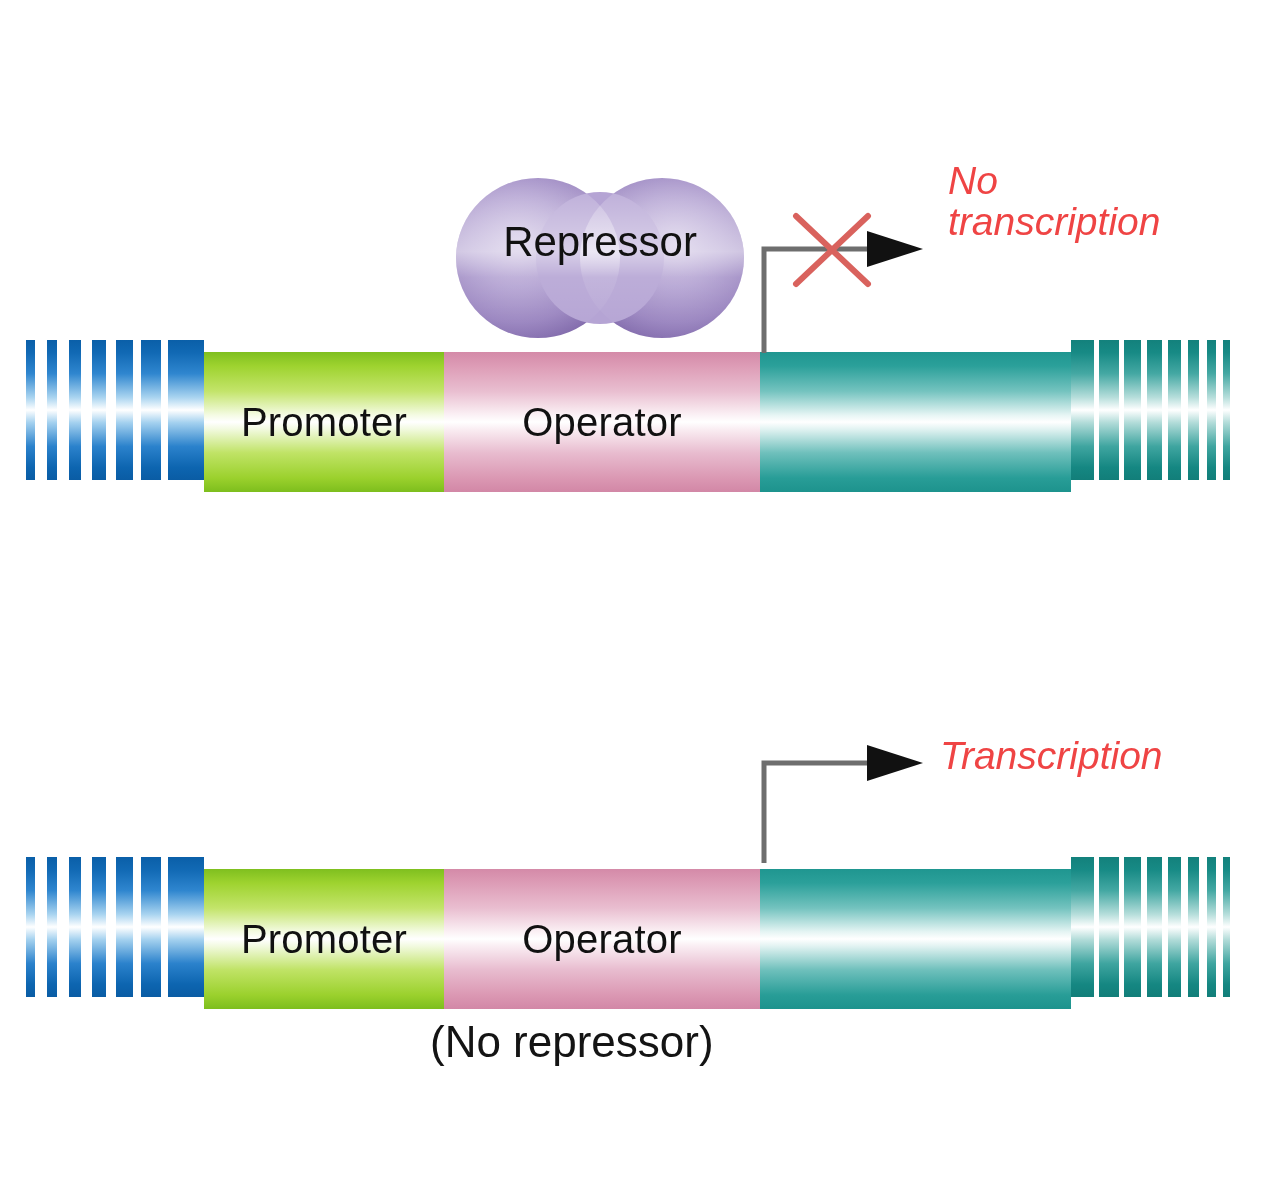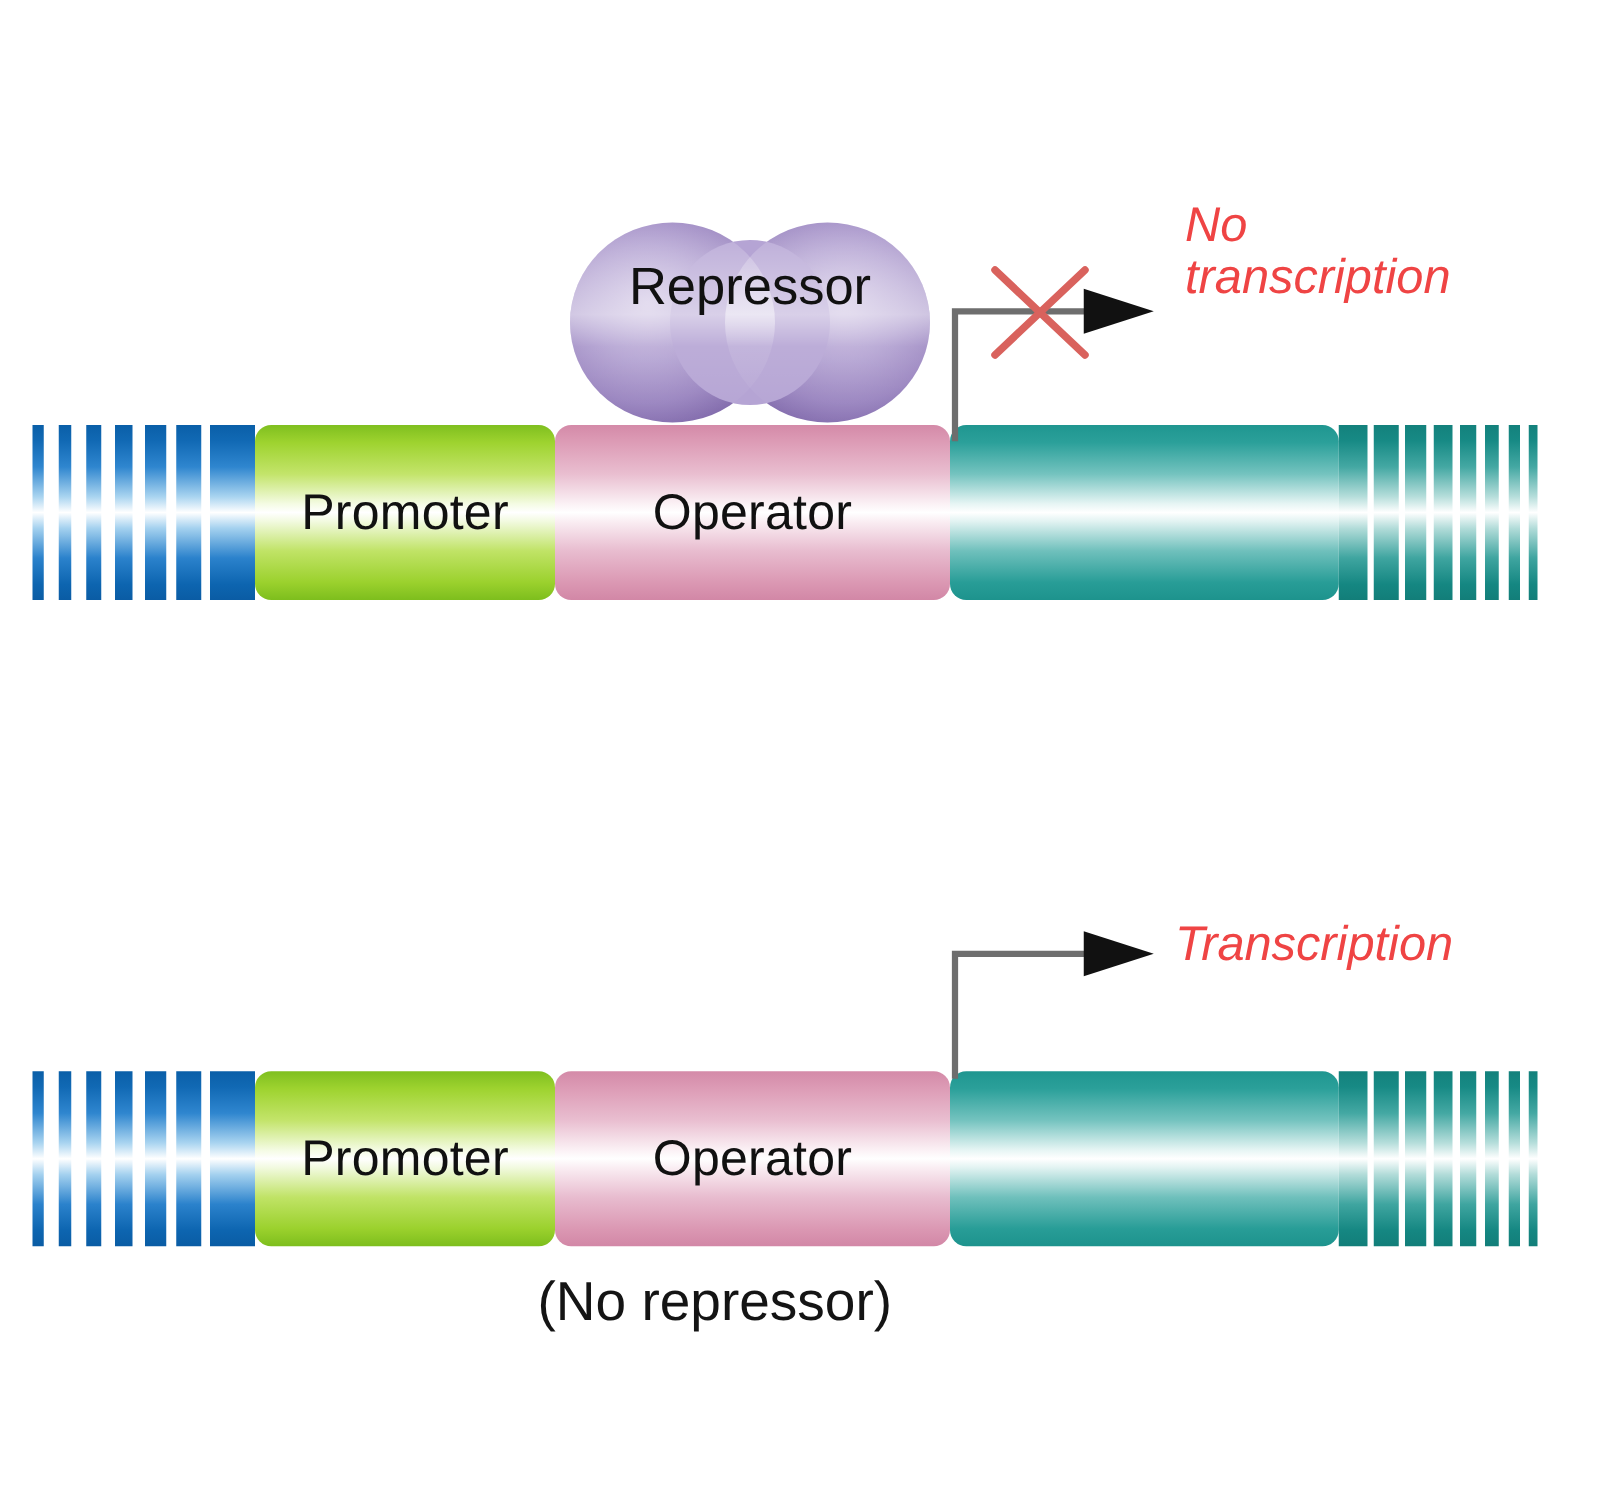--- a/index.html
+++ b/index.html
@@ -24,23 +24,22 @@
   }
 
   
   .gene-bar {
     position: absolute;
     height: 140px;
   }
 
   .seg {
     position: absolute;
-    top: 0;
+    top: 12px;
     height: 100%;
-    border-radius: 13px;
   }
 
   .seg-promoter {
     background:
       linear-gradient(to bottom,
         #7fbf1f 0%,
         #9ed32f 10%,
         #c3e46a 28%,
         #f4fbe3 45%,
         #ffffff 50%,
@@ -230,21 +229,21 @@
           </linearGradient>
         </defs>
         <g>
           <ellipse cx="83" cy="88" rx="82" ry="80" fill="url(#lobeA)"></ellipse>
           <ellipse cx="207" cy="88" rx="82" ry="80" fill="url(#lobeB)"></ellipse>
           <ellipse cx="145" cy="88" rx="64" ry="66" fill="#b5a4d4"></ellipse>
           <ellipse cx="83" cy="88" rx="82" ry="80" fill="url(#lobeSheen)"></ellipse>
           <ellipse cx="207" cy="88" rx="82" ry="80" fill="url(#lobeSheen)"></ellipse>
         </g>
       </svg>
-      <span class="repressor-label" style="top:35px; left:0;">Repressor</span>
+      <span class="repressor-label" style="top:48px; left:0;">Repressor</span>
     </div>
 
     <svg class="arrow-svg" style="left:755px; top:205px;" width="190" height="150" viewBox="0 0 190 150">
 
       <path d="M 9 148 L 9 44 L 118 44" fill="none" stroke="#6e6e6e" stroke-width="5"></path>
 
       <polygon points="112,26 168,44 112,62" fill="#111111"></polygon>
 
       <g>
         <line x1="41" y1="11" x2="113" y2="79" stroke="#d9625d" stroke-width="6" stroke-linecap="round"></line>

